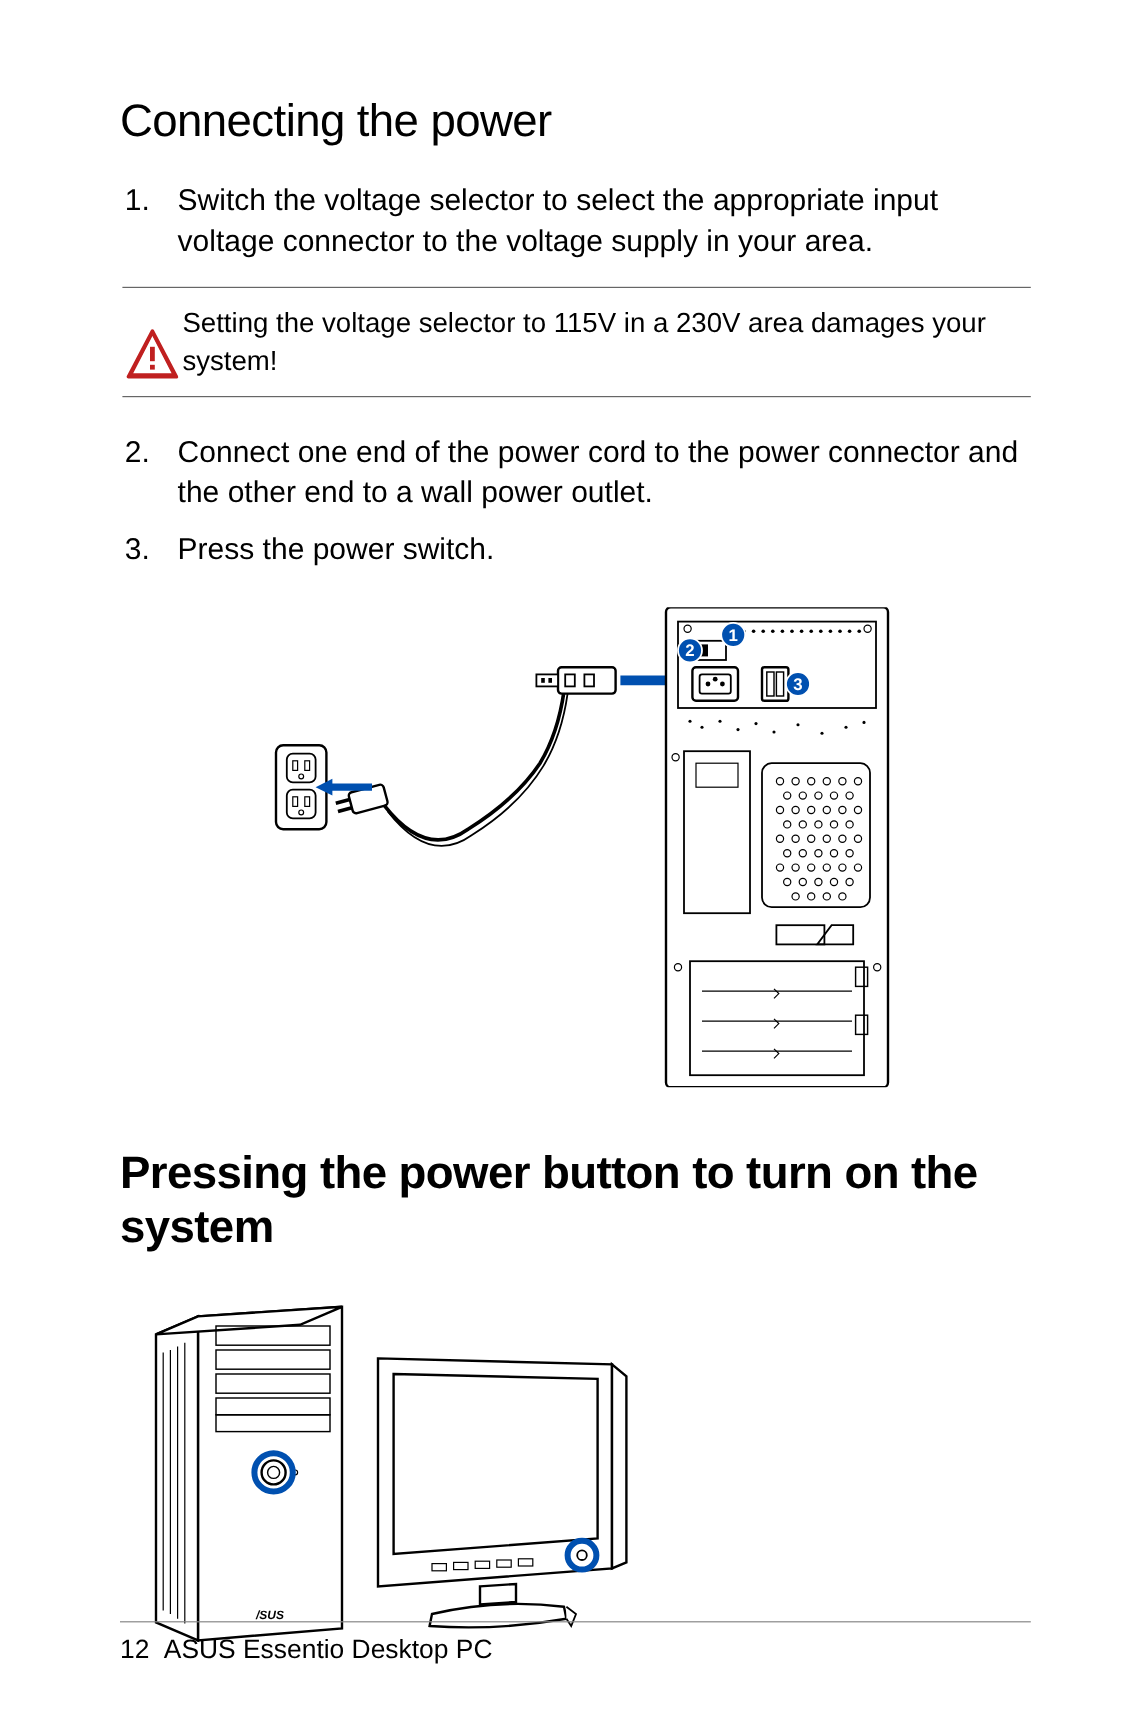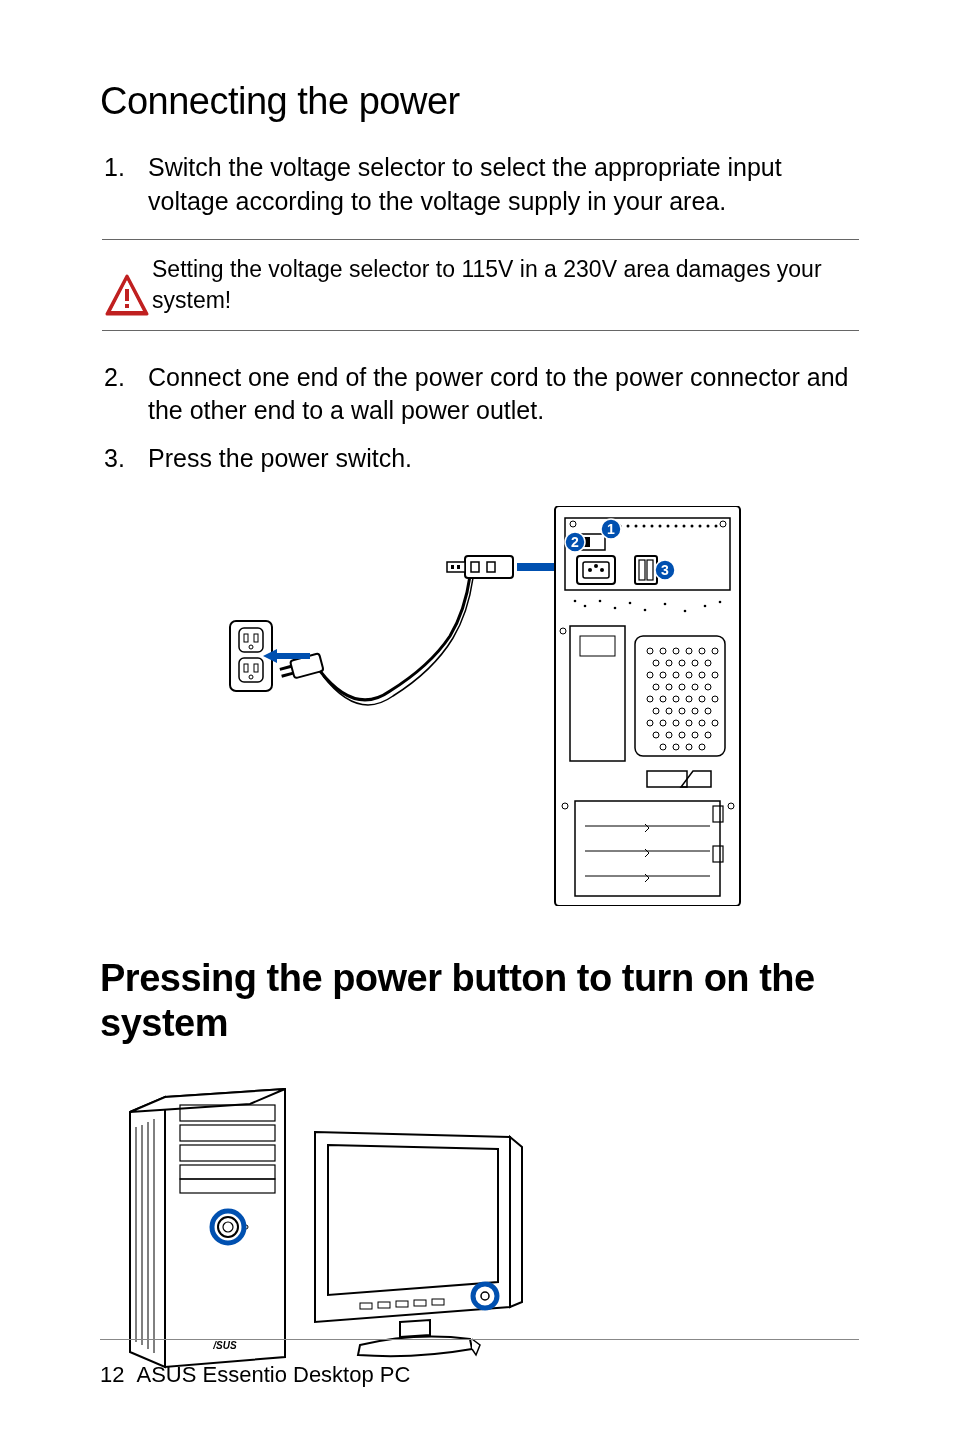--- a/index.html
+++ b/index.html
@@ -78,38 +78,38 @@
     .figure-2 {
       display: flex;
       margin: 30px 0 40px 0;
     }
     .footer {
       position: absolute;
       bottom: 50px;
       left: 100px;
       right: 95px;
       border-top: 1px solid #888;
-      padding-top: 22px;
+      padding-top: 10px;
       font-size: 22px;
       display: flex;
       gap: 12px;
     }
     .footer-page {
       font-weight: 400;
     }
   </style>
 </head>
 <body>
 
 <h1 class="heading">Connecting the power</h1>
 
 <div class="ordered-list">
   <div class="list-item">
     <span class="list-num">1.</span>
-    <span class="list-text">Switch the voltage selector to select the appropriate input voltage according to the voltage supply in your area.</span>
+    <span class="list-text">Switch the voltage selector to select the appropriate input voltage connector to the voltage supply in your area.</span>
   </div>
 </div>
 
 <div class="caution-box">
   <div class="caution-icon">
     <svg width="50" height="50" viewBox="0 0 50 50">
       <path d="M25 4 L45 42 L5 42 Z" fill="none" stroke="#C02020" stroke-width="3" stroke-linejoin="round"></path>
       <path d="M25 4 L45 42 L5 42 Z M25 8 L41 39 L9 39 Z" fill="#C02020" fill-rule="evenodd"></path>
       <rect x="23" y="17" width="4" height="12" fill="#C02020"></rect>
       <rect x="23" y="32" width="4" height="4" fill="#C02020"></rect>

